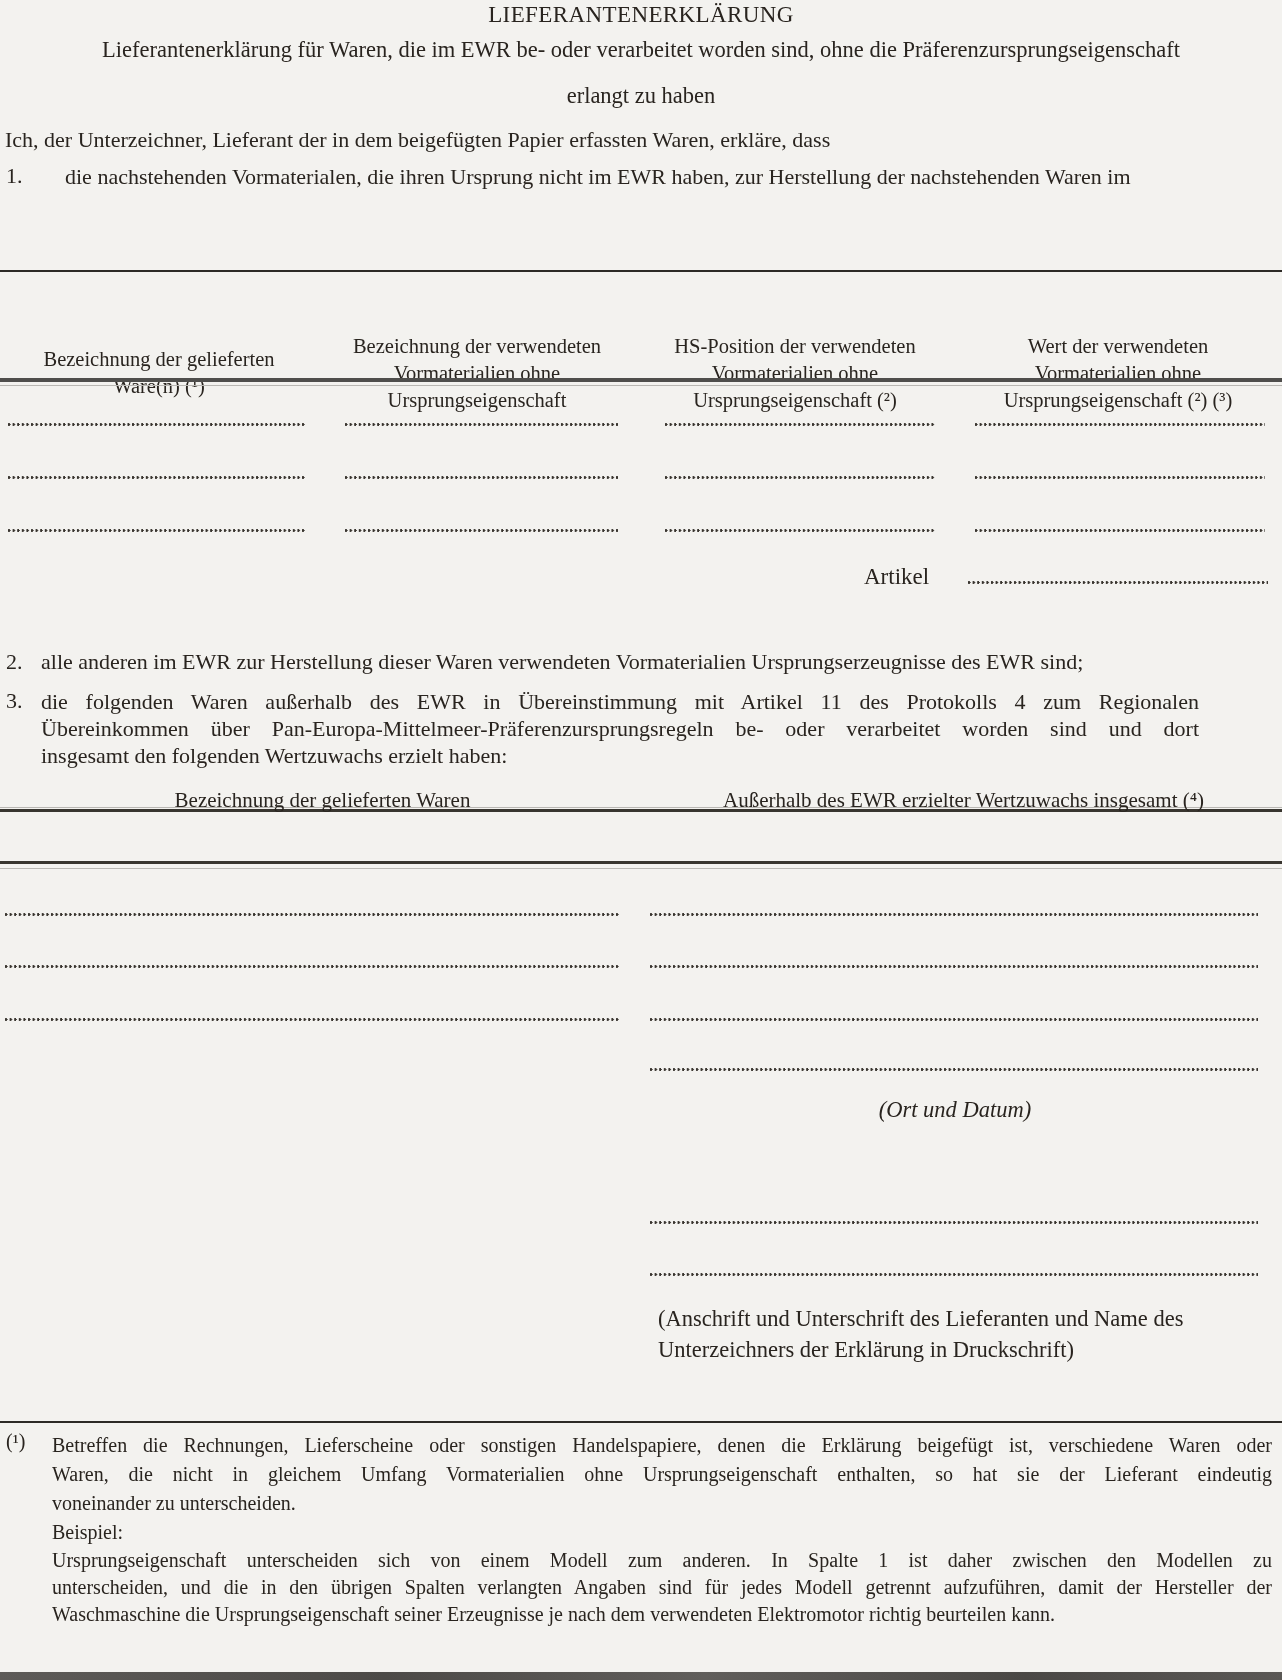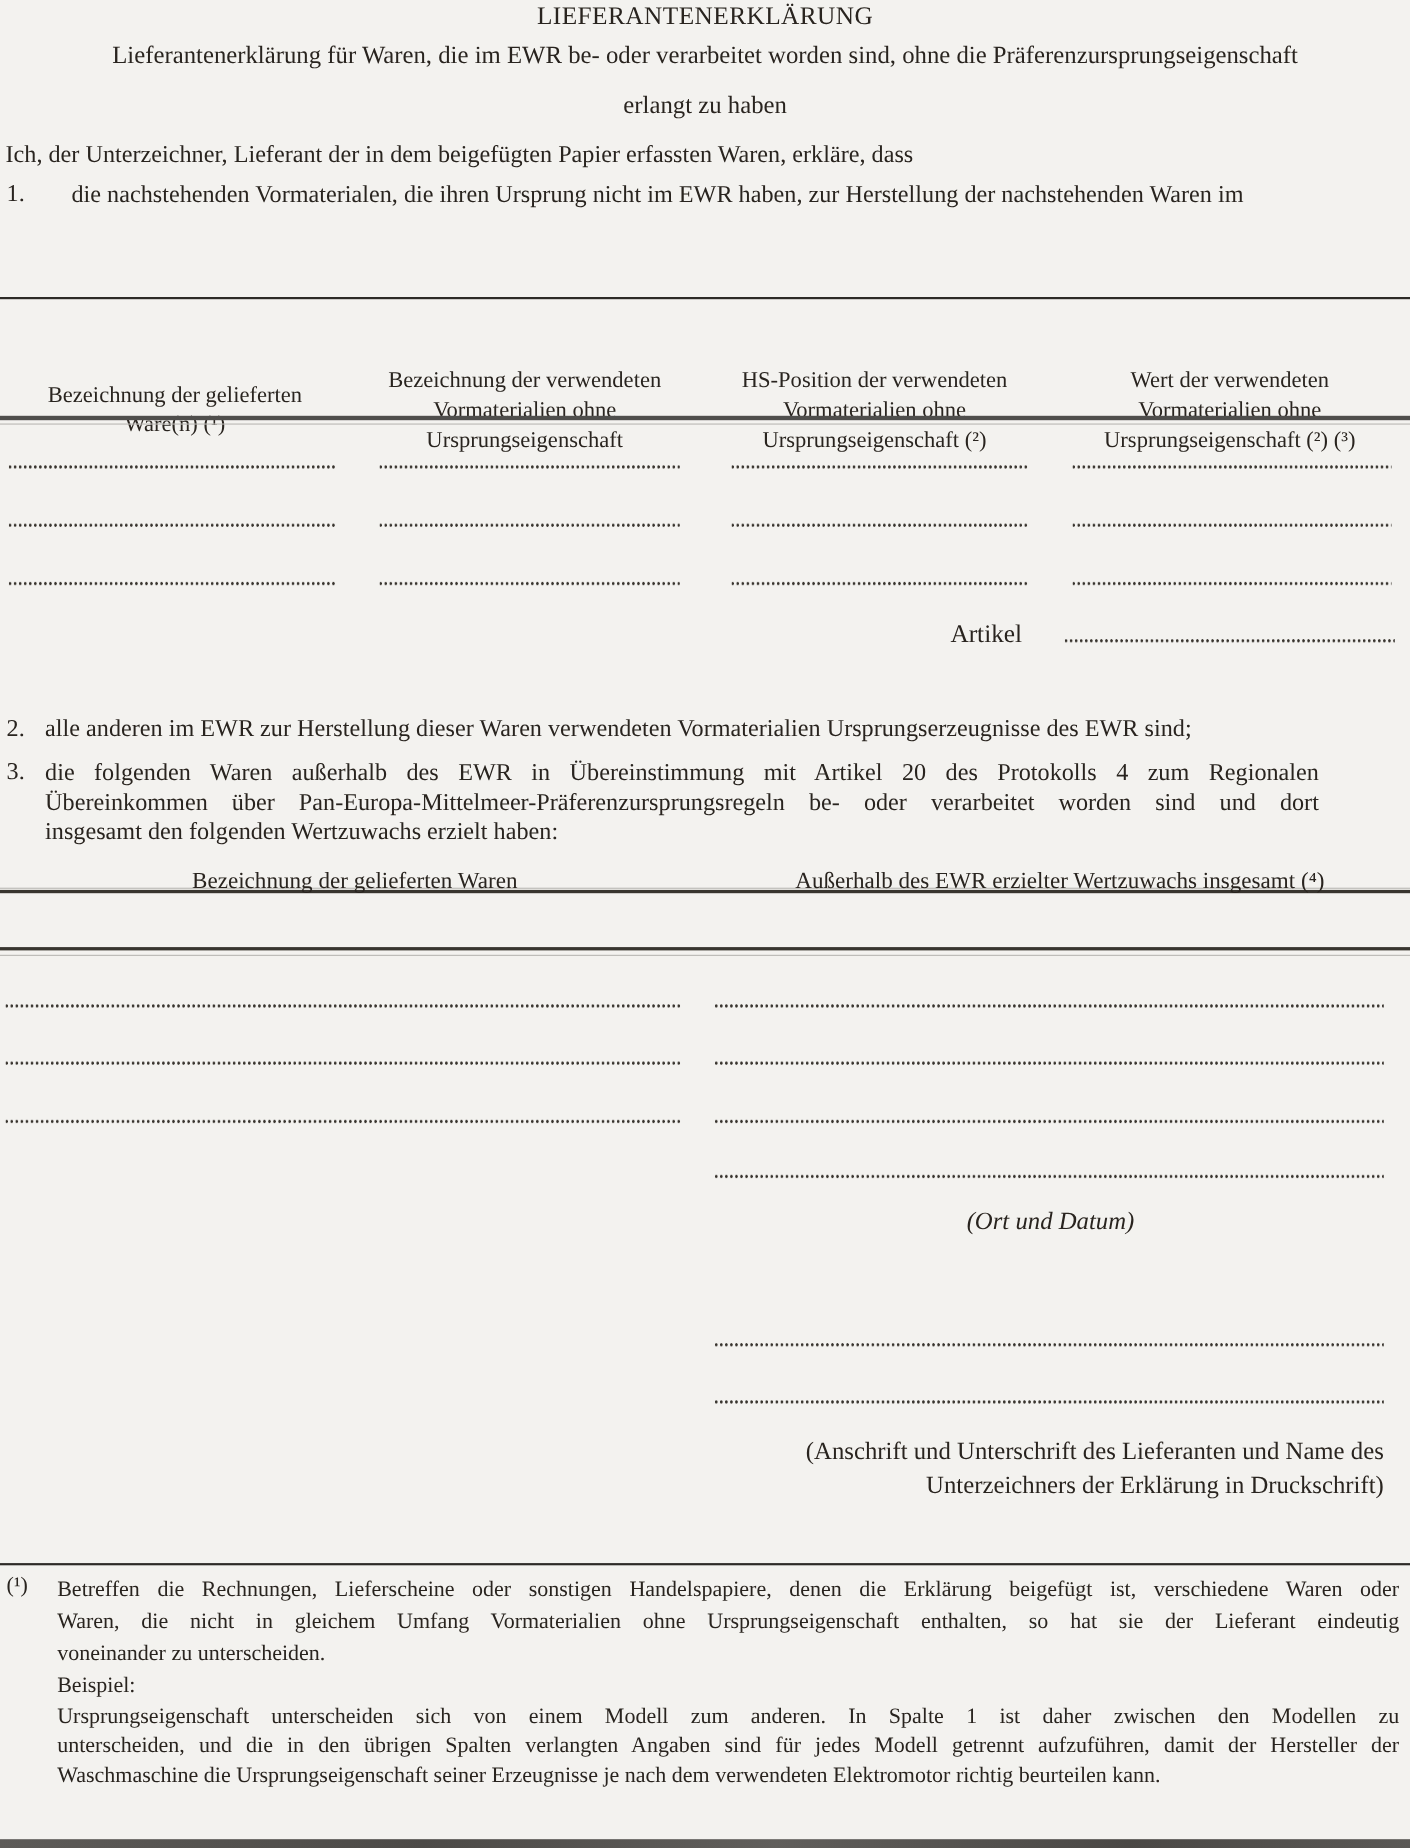--- a/index.html
+++ b/index.html
@@ -85,21 +85,21 @@
   .t2r1 { top:913px; } .t2r2 { top:965px; } .t2r3 { top:1018px; }
   .t2r4 { top:1068px; } .t2r5 { top:1221px; } .t2r6 { top:1273px; }
 
   
   #ort-datum {
     top:1097px; left:650px; width:610px;
     text-align:center; font-style:italic; font-size:22.5px;
   }
   #sig-caption {
     top:1303px; left:658px; width:600px;
-    text-align:right; font-size:22.5px; line-height:31px;
+    text-align:left; font-size:22.5px; line-height:31px;
   }
 
   
   #foot-marker { top:1430px; left:6px; font-size:20px; }
   #footnote { top:1431px; left:52px; width:1220px; font-size:20px; }
   .fn30 { line-height:29px; }
   .fn27 { line-height:27px; }
 
   
   #scan-bar {
@@ -147,21 +147,21 @@
   <div class="dl t1r3 t1c4"></div>
 
   <div id="total-label" class="abs">Artikel</div>
   <div id="total-line" class="dl"></div>
 
   <div id="item2-num" class="abs item-num">2.</div>
   <div id="item2-text" class="abs">alle anderen im EWR zur Herstellung dieser Waren verwendeten Vormaterialien Ursprungserzeugnisse des EWR sind;</div>
 
   <div id="item3-num" class="abs item-num">3.</div>
   <div id="item3-text" class="abs">
-    <div class="item-line jline">die folgenden Waren außerhalb des EWR in Übereinstimmung mit Artikel 20 des Protokolls 4 zum Regionalen</div>
+    <div class="item-line jline">die folgenden Waren außerhalb des EWR in Übereinstimmung mit Artikel 11 des Protokolls 4 zum Regionalen</div>
     <div class="item-line jline">Übereinkommen über Pan-Europa-Mittelmeer-Präferenzursprungsregeln be- oder verarbeitet worden sind und dort</div>
     <div class="item-line">insgesamt den folgenden Wertzuwachs erzielt haben:</div>
   </div>
 
   <div id="t2-toplight" class="abs rule-light"></div>
   <div id="t2-topbar" class="abs rule-thick"></div>
   <div id="t2-head" class="abs">
     <div class="hcell">Bezeichnung der gelieferten Waren</div>
     <div class="hcell">Außerhalb des EWR erzielter Wertzuwachs insgesamt (⁴)</div>
   </div>

